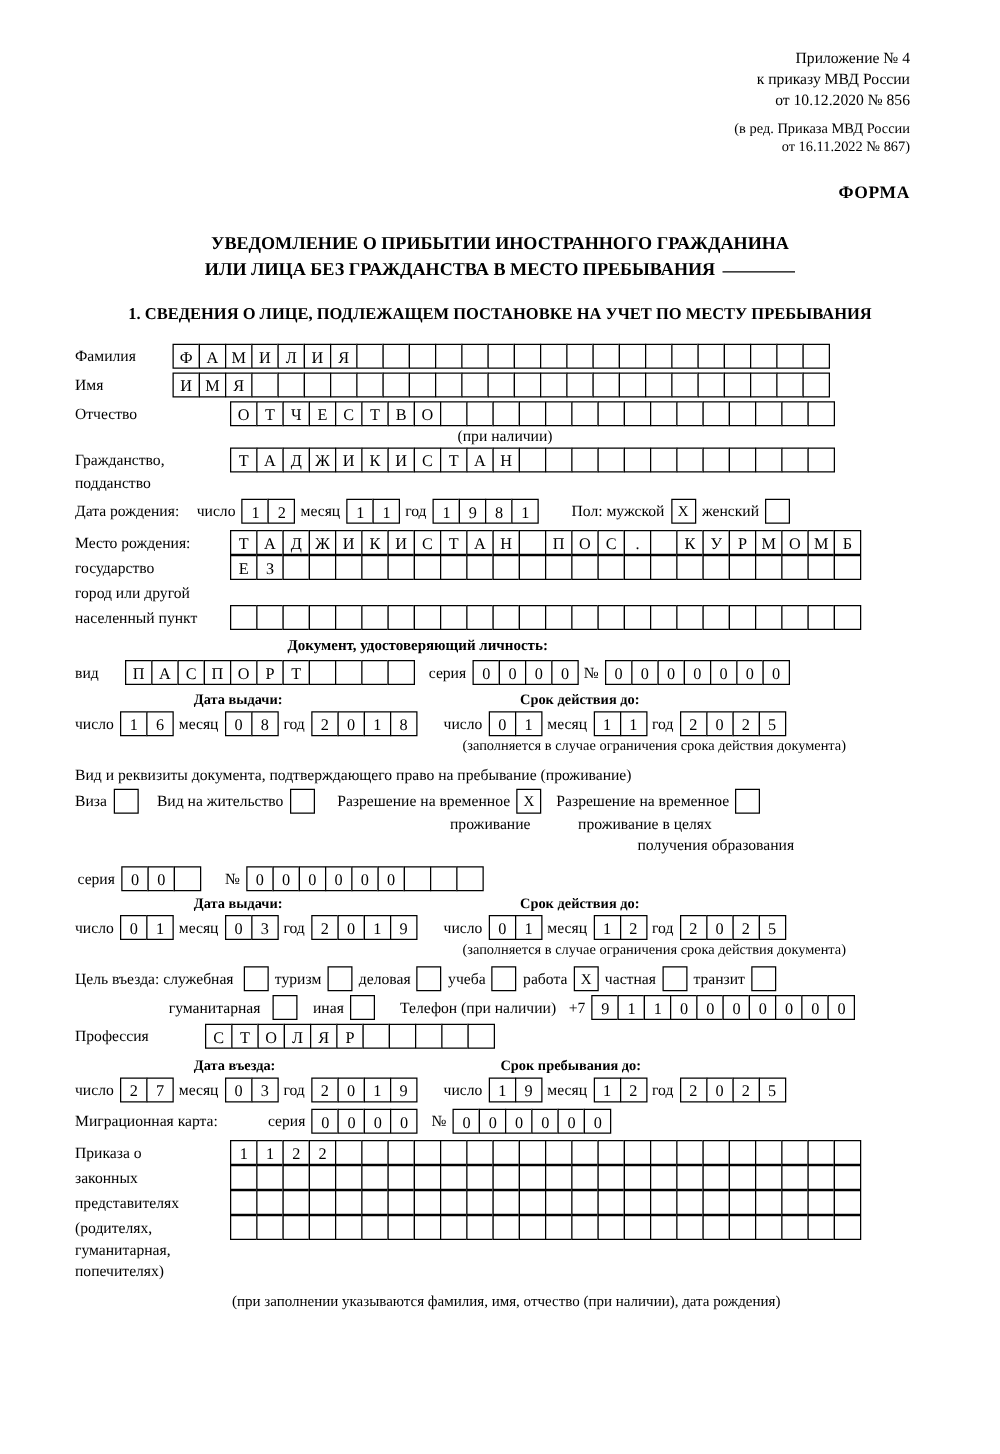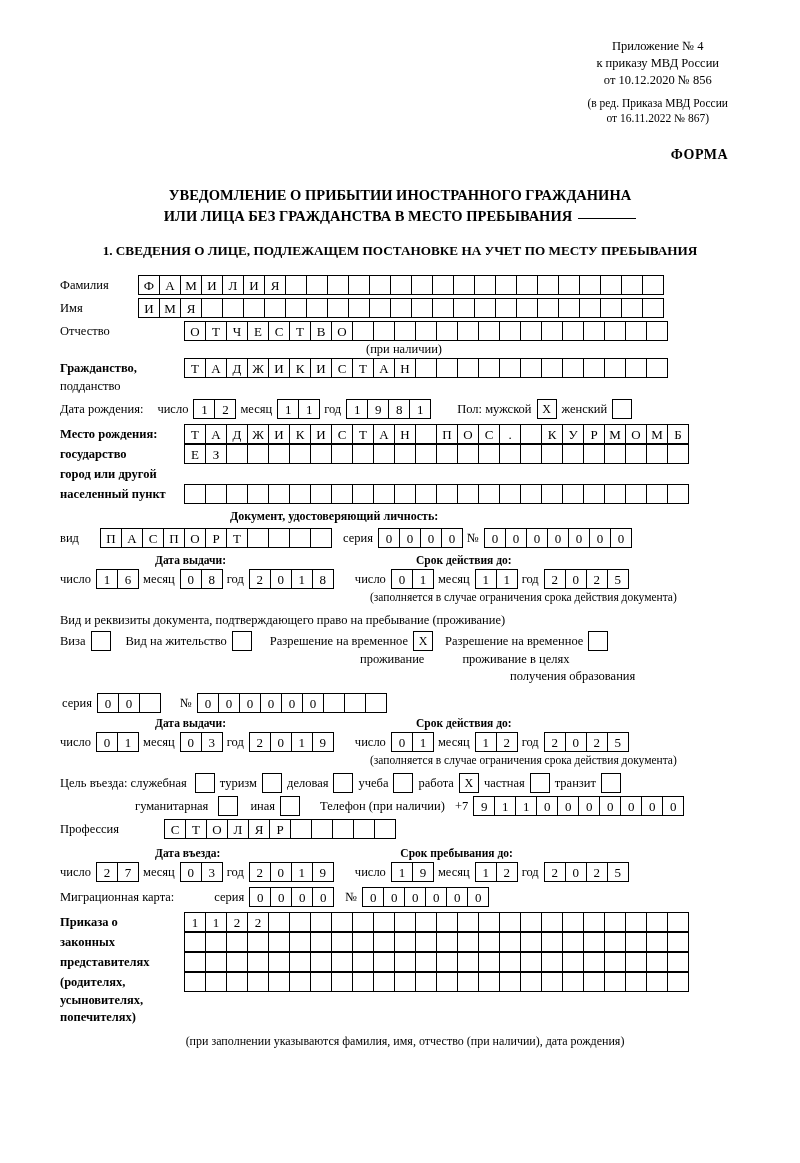--- a/index.html
+++ b/index.html
@@ -6,21 +6,21 @@
   body{
     width:800px;height:1163px;
     font-family:"Liberation Serif", serif;
     color:#000;
     position:relative;
     font-size:13px;
   }
   .page{position:relative;width:800px;height:1163px;padding:0;box-sizing:border-box;}
 
   
-  .hdr{position:absolute;right:72px;top:38px;text-align:center;font-size:12.5px;line-height:1.35;}
+  .hdr{position:absolute;right:72px;top:38px;text-align:right;font-size:12.5px;line-height:1.35;}
   .hdr .small{font-size:11.5px;}
   .hdr .gap{height:7px;}
   .forma{position:absolute;right:72px;top:147px;font-weight:bold;font-size:14px;letter-spacing:.5px;}
 
   .title{position:absolute;left:0;right:0;top:185px;text-align:center;font-weight:bold;font-size:14.5px;line-height:1.45;}
   .title .line2 .blank{display:inline-block;border-bottom:1px solid #000;width:58px;vertical-align:2px;margin-left:6px;}
 
   .sect1{position:absolute;left:0;right:0;top:243px;text-align:center;font-weight:bold;font-size:13.2px;}
 
   
@@ -34,21 +34,21 @@
     font-size:13px;font-family:"Liberation Serif",serif;line-height:1;
     box-sizing:border-box;background:#fff;
   }
   .box{width:20px;height:20px;border:1px solid #000;display:inline-flex;align-items:center;justify-content:center;box-sizing:border-box;font-size:12px;}
   .bold{font-weight:bold;}
   .note{font-size:11.5px;}
   .sub{font-size:12.5px;}
 
   .lblw80{width:78px;}
   .lblw100{width:104px;}
-  .lblw124{width:124px;font-weight:bold;}
+  .lblw124{width:124px;}
 
   .footer-note{margin-top:8px;text-align:center;font-size:12px;}
 
   .inline-lbl{margin:0 5px 0 5px;white-space:nowrap;}
   .inline-lbl.first{margin-left:0;}
 </style>
 </head>
 <body>
 
 <div class="page">
@@ -729,21 +729,21 @@
           <div class="c"></div>
           <div class="c"></div>
           <div class="c"></div>
           <div class="c"></div>
           <div class="c"></div>
           <div class="c"></div>
           <div class="c"></div>
         </div>
     </div>
     <div class="row" style="margin-bottom:0;min-height:17px;">
-      <div class="lbl lblw124">усыновителях,</div>
+      <div class="lbl lblw124">гуманитарная,</div>
     </div>
     <div class="row" style="margin-bottom:0;min-height:17px;">
       <div class="lbl lblw124">попечителях)</div>
     </div>
 
     <div class="footer-note">(при заполнении указываются фамилия, имя, отчество (при наличии), дата рождения)</div>
 
   </div>
 </div>
 

